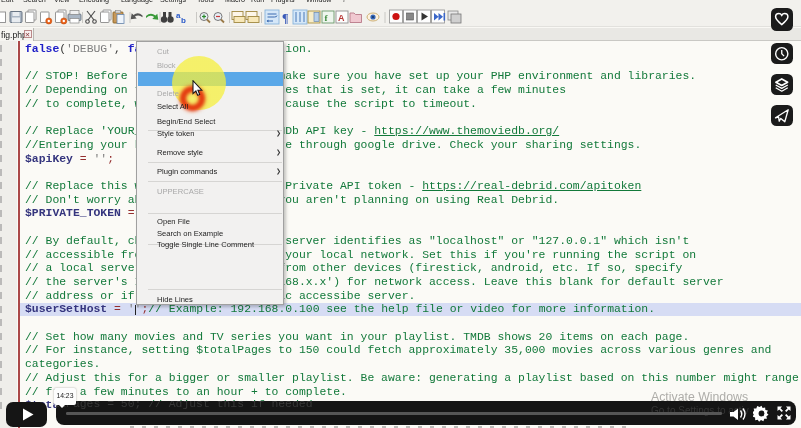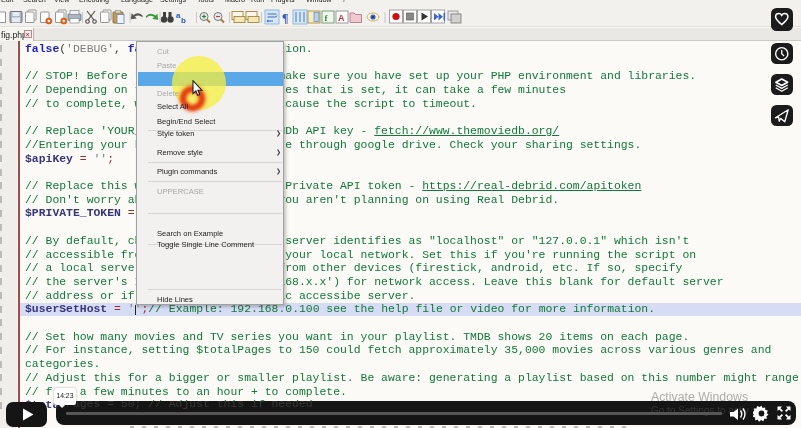--- a/index.html
+++ b/index.html
@@ -64,21 +64,21 @@
 <div style="position:absolute;left:0px;top:360.5px;width:2.2px;height:7px;background:#979797;opacity:.6"></div>
 <div style="position:absolute;left:0px;top:374.2px;width:2.2px;height:7px;background:#979797;opacity:.6"></div>
 <div style="position:absolute;left:0px;top:387.9px;width:2.2px;height:7px;background:#979797;opacity:.6"></div>
 <div style="position:absolute;left:0px;top:401.6px;width:2.2px;height:7px;background:#979797;opacity:.6"></div>
 <div id="redline"></div>
 <div id="selband"></div>
 <div class="cl" style="top:42.0px"><span class="kw">false</span><span class="pu">(</span><span class="st">'DEBUG'</span><span class="pu">,</span> <span class="kw">false</span><span class="pu">);</span> <span class="cm">// Get information.</span></div>
 <div class="cl" style="top:69.4px"><span class="cm">// STOP! Before running this script, make sure you have set up your PHP environment and libraries.</span></div>
 <div class="cl" style="top:83.1px"><span class="cm">// Depending on the number of totalPages that is set, it can take a few minutes</span></div>
 <div class="cl" style="top:96.8px"><span class="cm">// to complete, which may potentially cause the script to timeout.</span></div>
-<div class="cl" style="top:124.2px"><span class="cm">// Replace 'YOUR_API_KEY' with your TMDb API key - </span><span class="lk">fetch://www.themoviedb.org/</span></div>
+<div class="cl" style="top:124.2px"><span class="cm">// Replace 'YOUR_API_KEY' with your TMDb API key - </span><span class="lk">https://www.themoviedb.org/</span></div>
 <div class="cl" style="top:137.9px"><span class="cm">//Entering your key allows you to share through google drive. Check your sharing settings.</span></div>
 <div class="cl" style="top:151.6px"><span class="va">$apiKey</span> <span class="op">=</span> <span class="st">''</span><span class="op">;</span></div>
 <div class="cl" style="top:179.0px"><span class="cm">// Replace this with your Real-Debrid Private API token - </span><span class="lk">https://real-debrid.com/apitoken</span></div>
 <div class="cl" style="top:192.7px"><span class="cm">// Don't worry about filling this if you aren't planning on using Real Debrid.</span></div>
 <div class="cl" style="top:206.4px"><span class="va">$PRIVATE_TOKEN</span> <span class="op">=</span> <span class="st">''</span><span class="op">;</span></div>
 <div class="cl" style="top:233.8px"><span class="cm">// By default, chances are your XAMPP server identifies as "localhost" or "127.0.0.1" which isn't</span></div>
 <div class="cl" style="top:247.5px"><span class="cm">// accessible from other devices over your local network. Set this if you're running the script on</span></div>
 <div class="cl" style="top:261.2px"><span class="cm">// a local server and want to use it from other devices (firestick, android, etc. If so, specify</span></div>
 <div class="cl" style="top:274.9px"><span class="cm">// the server's IP address e.g.('192.168.x.x') for network access. Leave this blank for default server</span></div>
 <div class="cl" style="top:288.6px"><span class="cm">// address or if you need your specific accessibe server.</span></div>
@@ -196,33 +196,34 @@
       <div id="tab1">
         <span style="position:absolute;left:1px;top:1.5px">fig.php</span>
 <span style="position:absolute;left:23.5px;top:2px;width:8px;height:8px;border:1px solid #b88;font-size:6.5px;line-height:7px;text-align:center;color:#8b3a3a;background:#f8f0f0">✕</span>
       </div>
     </div>
 
 <div id="cmenu">
 <div id="yellow"></div>
 <div id="ring"></div>
 <div class="mit" style="top:3.1px;color:#a8a8a8">Cut</div>
-<div class="mit" style="top:16.5px;color:#a8a8a8">Paste</div>
+<div class="mit" style="top:16.5px;color:#a8a8a8">Block</div>
 <div class="mhl" style="top:30.3px"></div>
 <div class="mit" style="top:44.8px;color:#a8a8a8">Delete</div>
 <div class="mit" style="top:58.2px;color:#1c1c1c">Select All</div>
 <div class="mit" style="top:73.0px;color:#1c1c1c">Begin/End Select</div>
 <div class="msep" style="top:87.7px"></div>
 <div class="mit" style="top:85px;color:#1c1c1c">Style token<span class="marr">❯</span></div>
 <div class="mit" style="top:104.1px;color:#1c1c1c">Remove style<span class="marr">❯</span></div>
 <div class="msep" style="top:119.7px"></div>
 <div class="mit" style="top:122.8px;color:#1c1c1c">Plugin commands<span class="marr">❯</span></div>
 <div class="msep" style="top:138.9px"></div>
 <div class="mit" style="top:142.6px;color:#a8a8a8">UPPERCASE</div>
 <div class="msep" style="top:170.7px"></div>
+<div class="mit" style="top:173.3px;color:#1c1c1c">Open File</div>
 <div class="mit" style="top:185.1px;color:#1c1c1c">Search on Example</div>
 <div class="msep" style="top:201.6px"></div>
 <div class="mit" style="top:196px;color:#1c1c1c">Toggle Single Line Comment</div>
 <div class="msep" style="top:246.7px"></div>
 <div class="mit" style="top:250.5px;color:#1c1c1c">Hide Lines</div>
 </div>
 <svg id="cursor" width="11" height="17">
       <path d="M1 0.7 L1 13.6 L3.9 11 L5.7 15.4 L7.7 14.5 L5.9 10.2 L9.8 10.2 Z" fill="#fff" stroke="#151515" stroke-width="1.05"></path>
     </svg>
 

